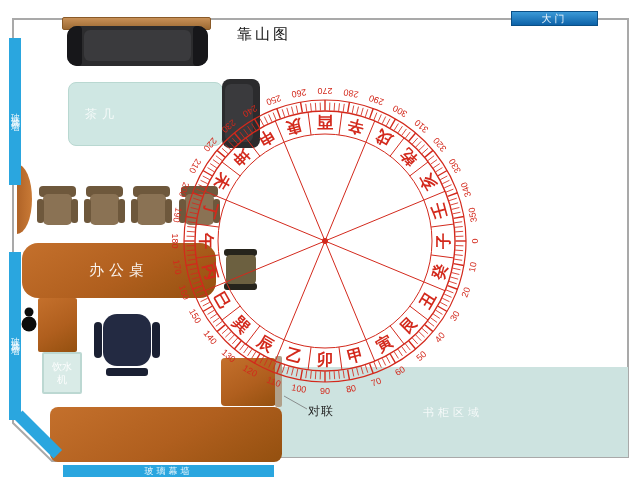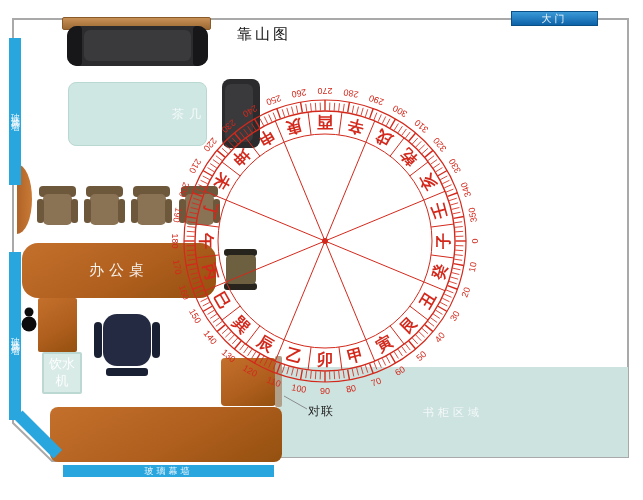--- a/index.html
+++ b/index.html
@@ -10,21 +10,21 @@
   
   .glass{background:#2aa6df;color:rgba(255,255,255,.92);display:flex;align-items:center;justify-content:center;}
   .glass.vert{writing-mode:vertical-rl;font-size:9px;letter-spacing:3px;}
   .glass.horiz{font-size:9px;letter-spacing:3px;}
   
   .door{background:linear-gradient(#3b9ad8,#0d62a8);border:1px solid #0a4f86;color:#eaf4fb;
         font-size:10px;letter-spacing:3px;display:flex;align-items:center;justify-content:center;}
   
   .wood{background:linear-gradient(150deg,#c4702c 0%,#b05f1e 55%,#94500f 100%);border-radius:16px;}
   .teal{background:#cfe7e3;border:1px solid #b9d8d1;border-radius:8px;
-        color:rgba(255,255,255,.82);display:flex;align-items:center;justify-content:flex-end;}
+        color:rgba(255,255,255,.82);display:flex;align-items:center;justify-content:flex-start;padding-left:16px;}
   .label-white{color:rgba(255,255,255,.92);}
   .chair .back{position:absolute;left:2px;right:2px;top:0;height:11px;background:#6e583c;border-radius:4px;}
   .chair .seat{position:absolute;left:6px;top:8px;width:29px;height:31px;background:#8a7254;border-radius:5px;}
   .chair .armL{position:absolute;left:0;top:13px;width:7px;height:24px;background:#6e583c;border-radius:3px;}
   .chair .armR{position:absolute;right:0;top:13px;width:7px;height:24px;background:#6e583c;border-radius:3px;}
   .txt{position:absolute;color:#1d1d1d;}
 </style>
 </head>
 <body>
 
@@ -86,21 +86,21 @@
 
   <div class="abs wood" style="left:22px;top:243px;width:194px;height:55px;z-index:2;
        display:flex;align-items:center;justify-content:center;">
     <span class="label-white" style="font-size:15px;letter-spacing:5px;">办公桌</span>
   </div>
 
   <div class="abs wood" style="left:38px;top:298px;width:39px;height:54px;border-radius:2px;z-index:2;"></div>
 
   <div class="abs" style="left:42px;top:352px;width:36px;height:38px;background:#d9ebe7;border:2px solid #bcd8d2;
        border-radius:2px;z-index:2;display:flex;align-items:center;justify-content:center;text-align:center;">
-    <div style="font-size:13px;line-height:1.3;color:rgba(255,255,255,.95);">
+    <div style="font-size:10px;line-height:1.3;color:rgba(255,255,255,.95);">
       <div>饮水</div>
       <div>机</div>
     </div>
   </div>
 
   <svg class="abs" style="left:0;top:0;z-index:4;pointer-events:none;" width="643" height="500">
     <circle cx="29" cy="312" r="4.5" fill="#0c0c0c"></circle>
     <circle cx="29" cy="324" r="7.5" fill="#0c0c0c"></circle>
     <line x1="284" y1="396" x2="307" y2="409" stroke="#777" stroke-width="0.8"></line>
   </svg>

